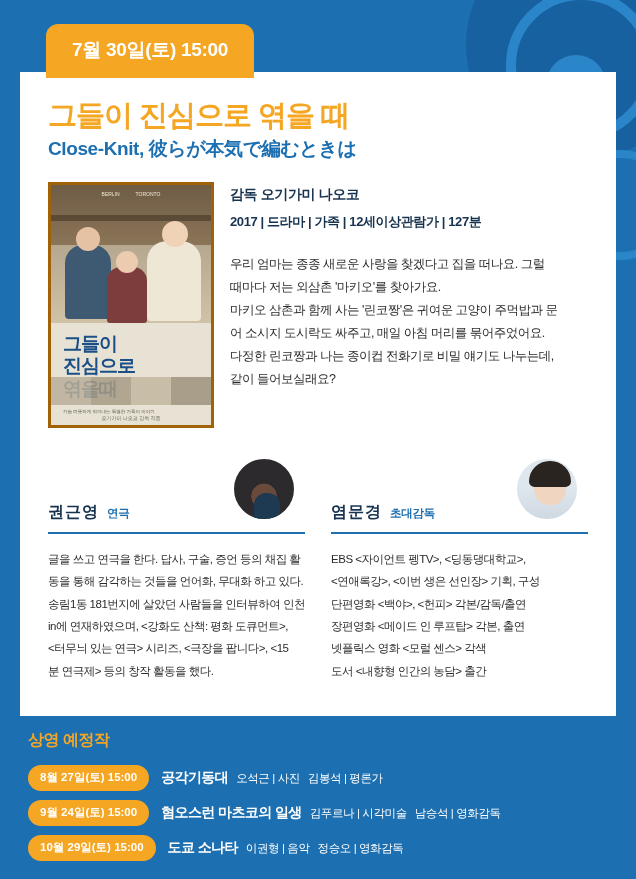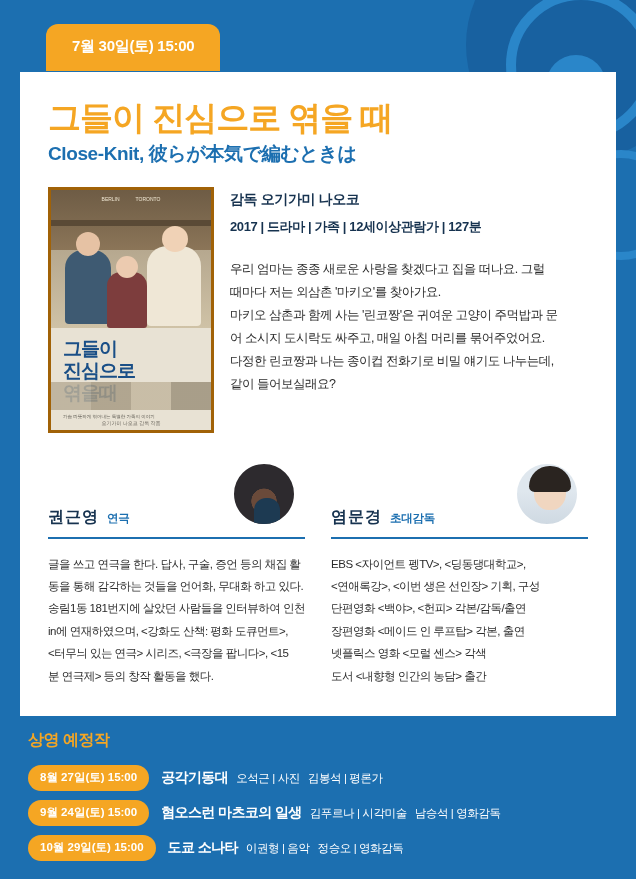--- a/index.html
+++ b/index.html
@@ -22,39 +22,39 @@
   .deco-c { right: 30px; top: 55px; width: 60px; height: 60px;
             background: #2a86c9; }
   .deco-d { right: -40px; top: 150px; width: 110px; height: 110px;
             border: 8px solid #2a86c9; background: transparent; }
 
   
   .date-pill {
     position: absolute; left: 46px; top: 24px;
     background: #f5a623;
     color: #ffffff;
-    font-size: 15px; font-weight: bold;
+    font-size: 19px; font-weight: bold;
     padding: 13px 26px 15px 26px;
     border-radius: 12px 12px 0 0;
     letter-spacing: -0.3px;
     z-index: 3;
   }
 
   
   .card {
     position: absolute; left: 20px; top: 72px;
     width: 596px; height: 644px;
     background: #ffffff;
     z-index: 2;
     padding: 26px 28px 0 28px;
   }
 
   .title-ko {
     color: #f5a623;
-    font-size: 33px;
+    font-size: 29px;
     font-weight: bold;
     letter-spacing: -1px;
     line-height: 1.2;
   }
   .title-en {
     color: #1c6fb0;
     font-size: 19px;
     font-weight: bold;
     margin-top: 3px;
     letter-spacing: -0.4px;

